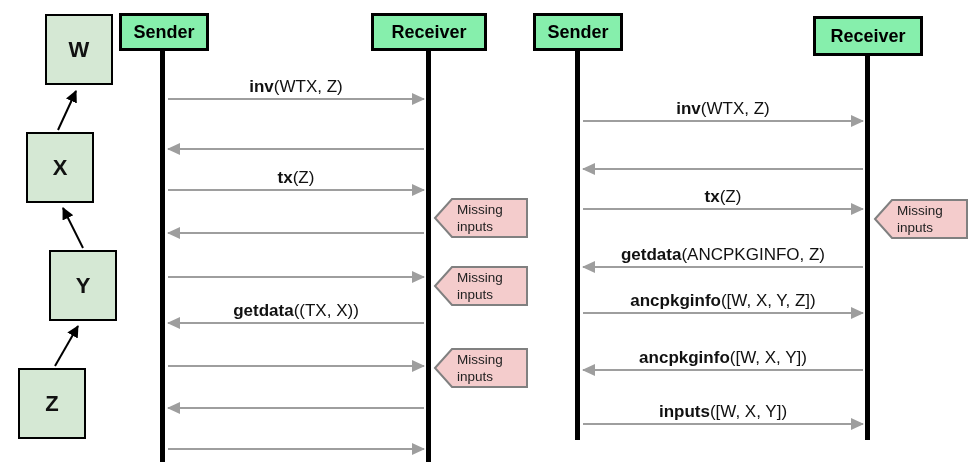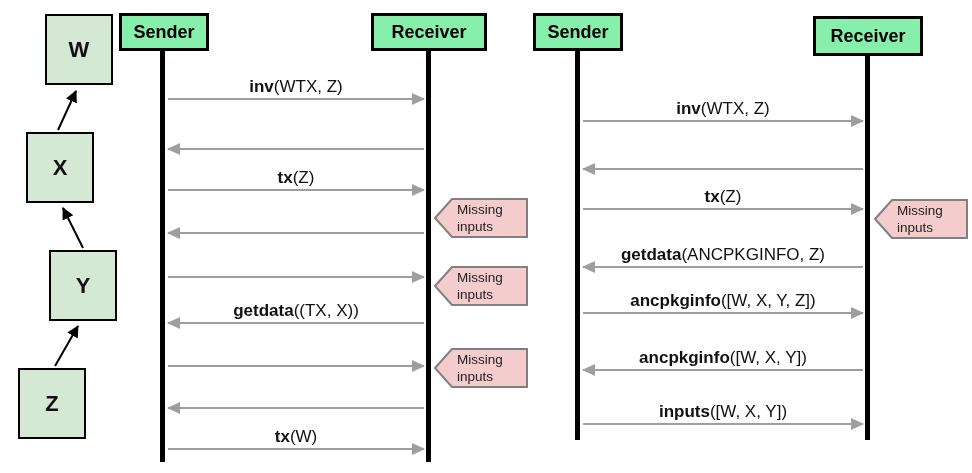--- a/index.html
+++ b/index.html
@@ -99,21 +99,20 @@
       <span class="lbl"><b>getdata</b><span>((TX, X))</span></span>
       <div class="arrow"></div>
     </div>
     <div class="msg right" style="left:167px;top:345px;width:258px">
       <div class="arrow"></div>
     </div>
     <div class="msg left" style="left:167px;top:387px;width:258px">
       <div class="arrow"></div>
     </div>
     <div class="msg right" style="left:167px;top:428px;width:258px">
-      <span class="lbl"><b>tx</b><span>(W)</span></span>
       <div class="arrow"></div>
     </div>
 
     <svg class="tag" style="left:433px;top:197px" width="96" height="42" viewBox="0 0 96 42">
       <polygon points="2,21 19,2 94,2 94,40 19,40" fill="#f4cccc" stroke="#808080" stroke-width="2"></polygon>
       <text x="24" y="17">Missing</text>
       <text x="24" y="34">inputs</text>
     </svg>
     <svg class="tag" style="left:433px;top:265px" width="96" height="42" viewBox="0 0 96 42">
       <polygon points="2,21 19,2 94,2 94,40 19,40" fill="#f4cccc" stroke="#808080" stroke-width="2"></polygon>

